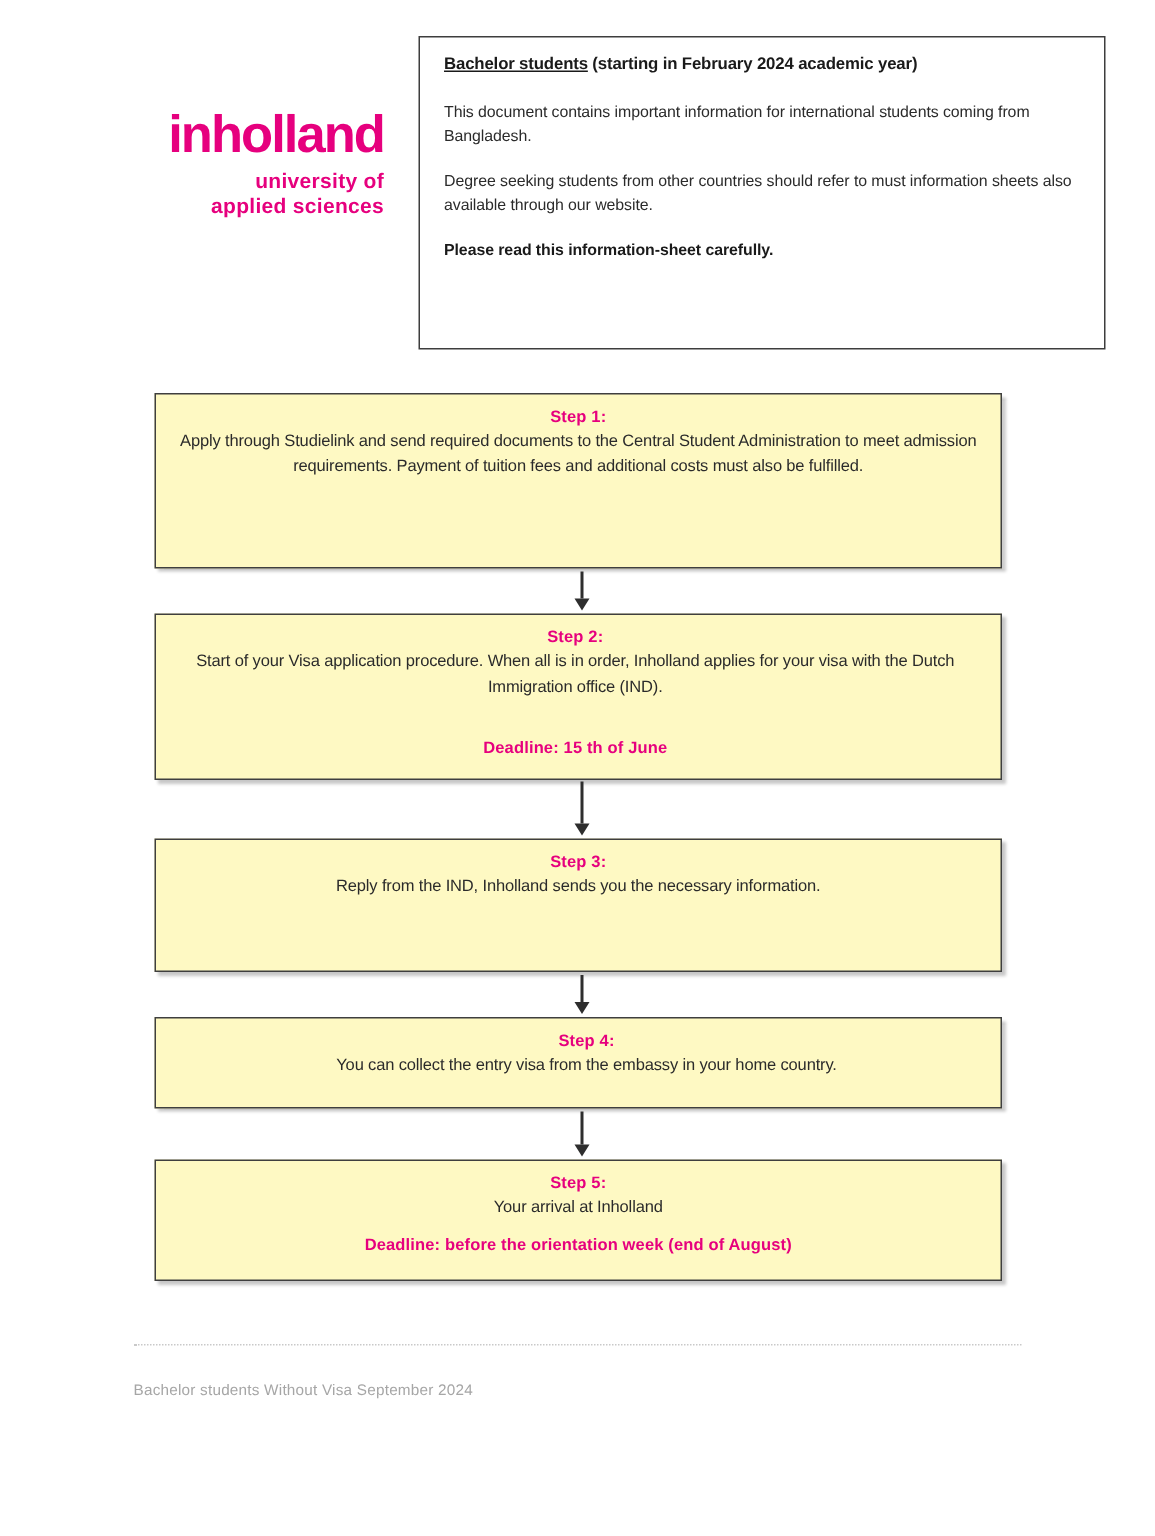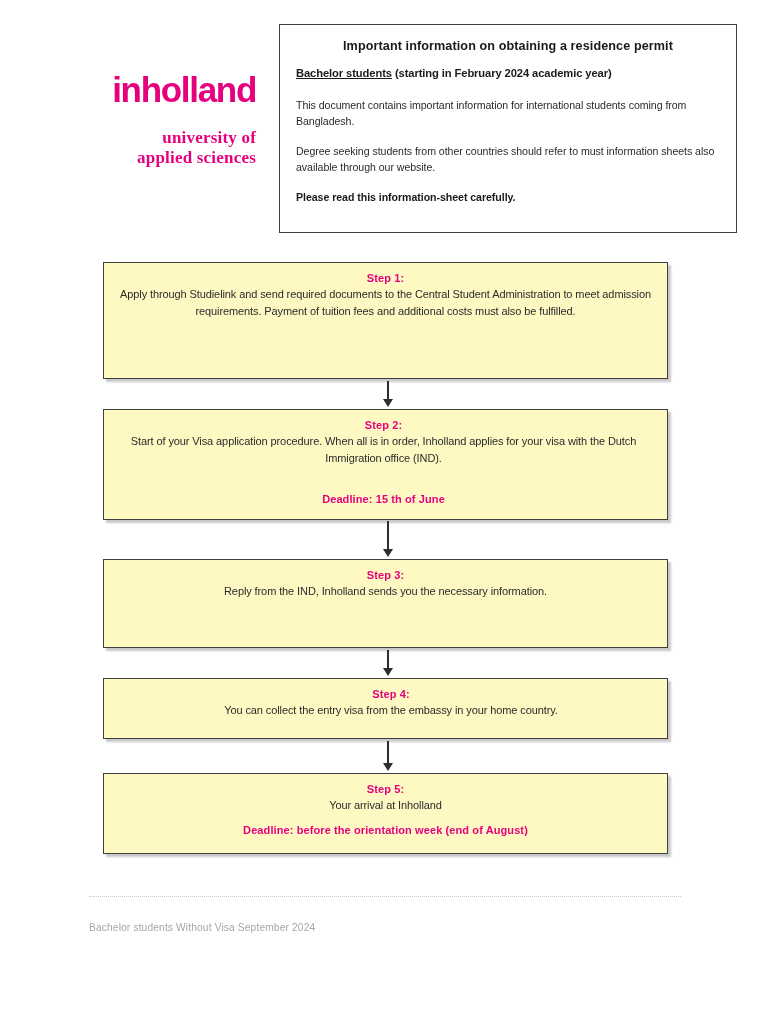--- a/index.html
+++ b/index.html
@@ -30,27 +30,26 @@
     font-weight: 700;
     letter-spacing: -1.3px;
     color: #e6007e;
     line-height: 1;
     display: block;
     text-align: right;
     padding-left: 4px;
     margin-top: 44px;
   }
   #logo .tagline {
-    font-size: 17px;
+    font-size: 14px;
     font-weight: 700;
     color: #e6007e;
     line-height: 1.18;
-    margin-top: 21px;
+    margin-top: 5px;
     letter-spacing: 0.2px;
-    font-family: Liberation Serif, serif;
   }
 
   
   #header-box {
     position: absolute;
     left: 279px;
     top: 24px;
     width: 458px;
     height: 209px;
     box-sizing: border-box;
@@ -173,21 +172,20 @@
 
 <div id="logo">
   <span class="wordmark">inholland</span>
   <div class="tagline">
     <div>university of</div>
     <div>applied sciences</div>
   </div>
 </div>
 
 <div id="header-box">
-  <div class="hb-title">Important information on obtaining a residence permit</div>
   <div class="hb-sub"><span class="underlined">Bachelor students</span><span> (starting in February 2024 academic year)</span></div>
   <div class="hb-para">This document contains important information for international students coming from Bangladesh.</div>
   <div class="hb-para">Degree seeking students from other countries should refer to must information sheets also available through our website.</div>
   <div class="hb-para bold">Please read this information-sheet carefully.</div>
 </div>
 
 <div class="step-box" id="step-1">
   <div class="step-title">Step 1:</div>
   <div class="step-body">Apply through Studielink and send required documents to the Central Student Administration to meet admission requirements. Payment of tuition fees and additional costs must also be fulfilled.</div>
   <div class="spacer-lg"></div>

